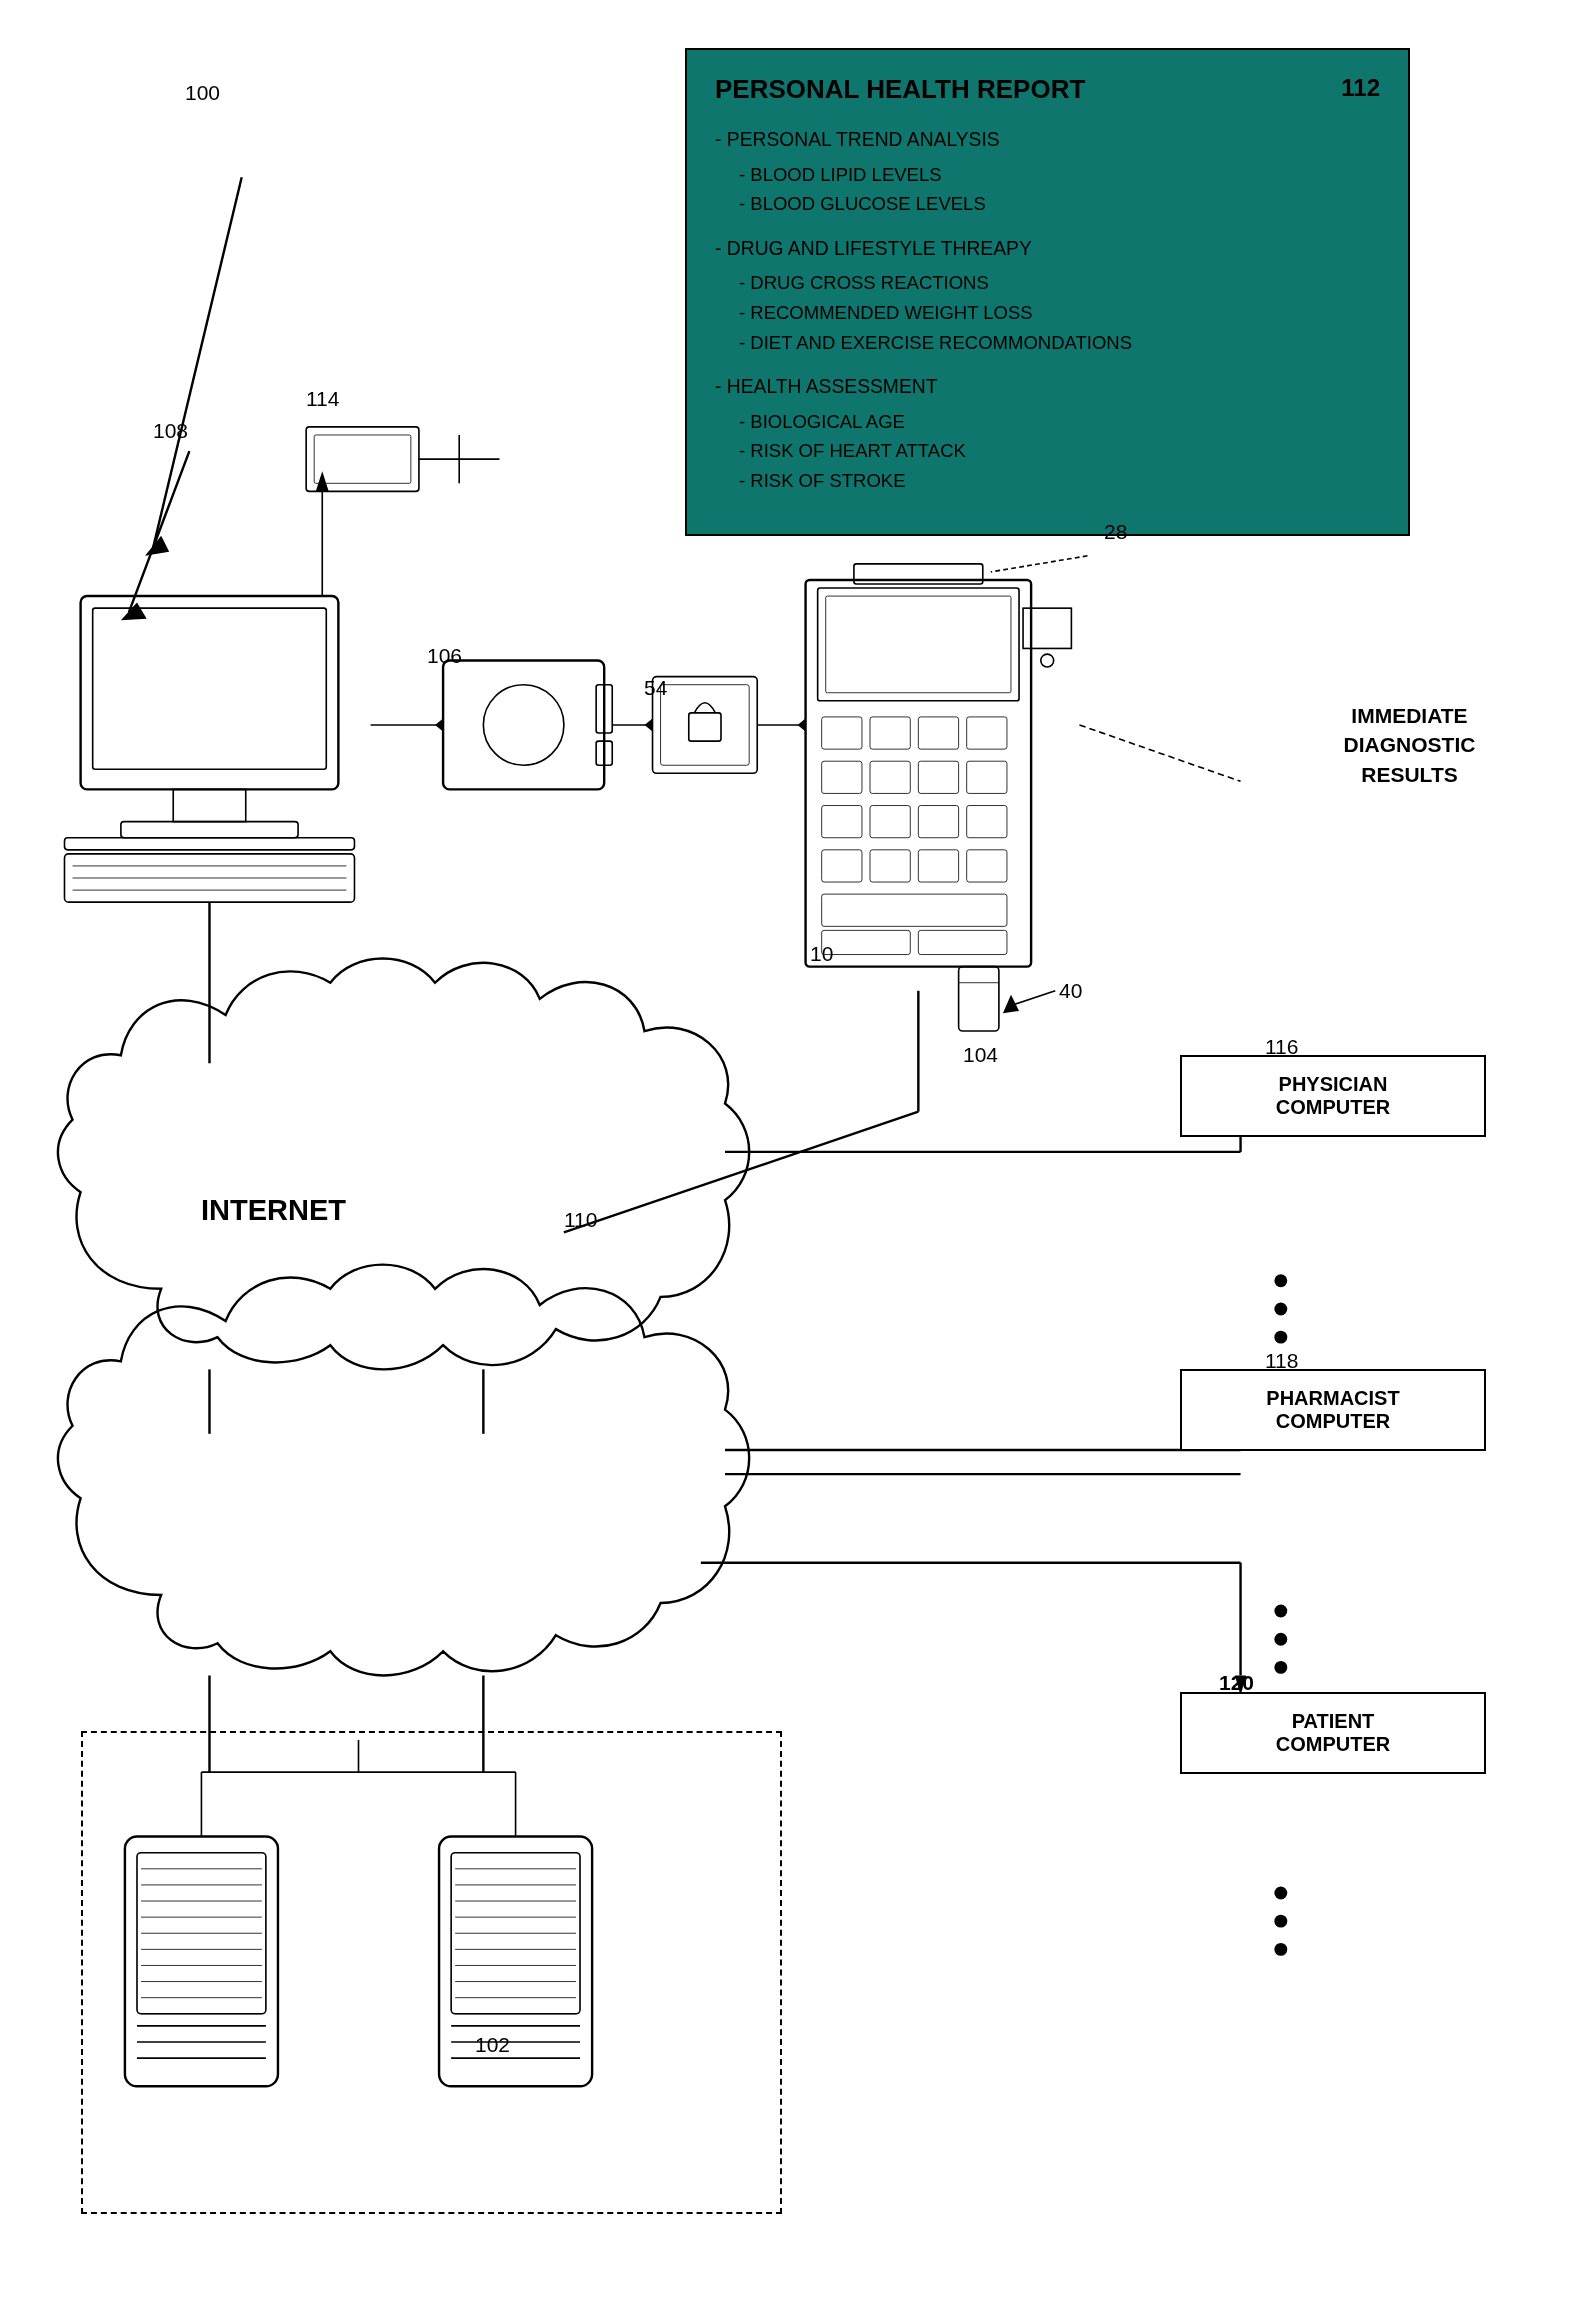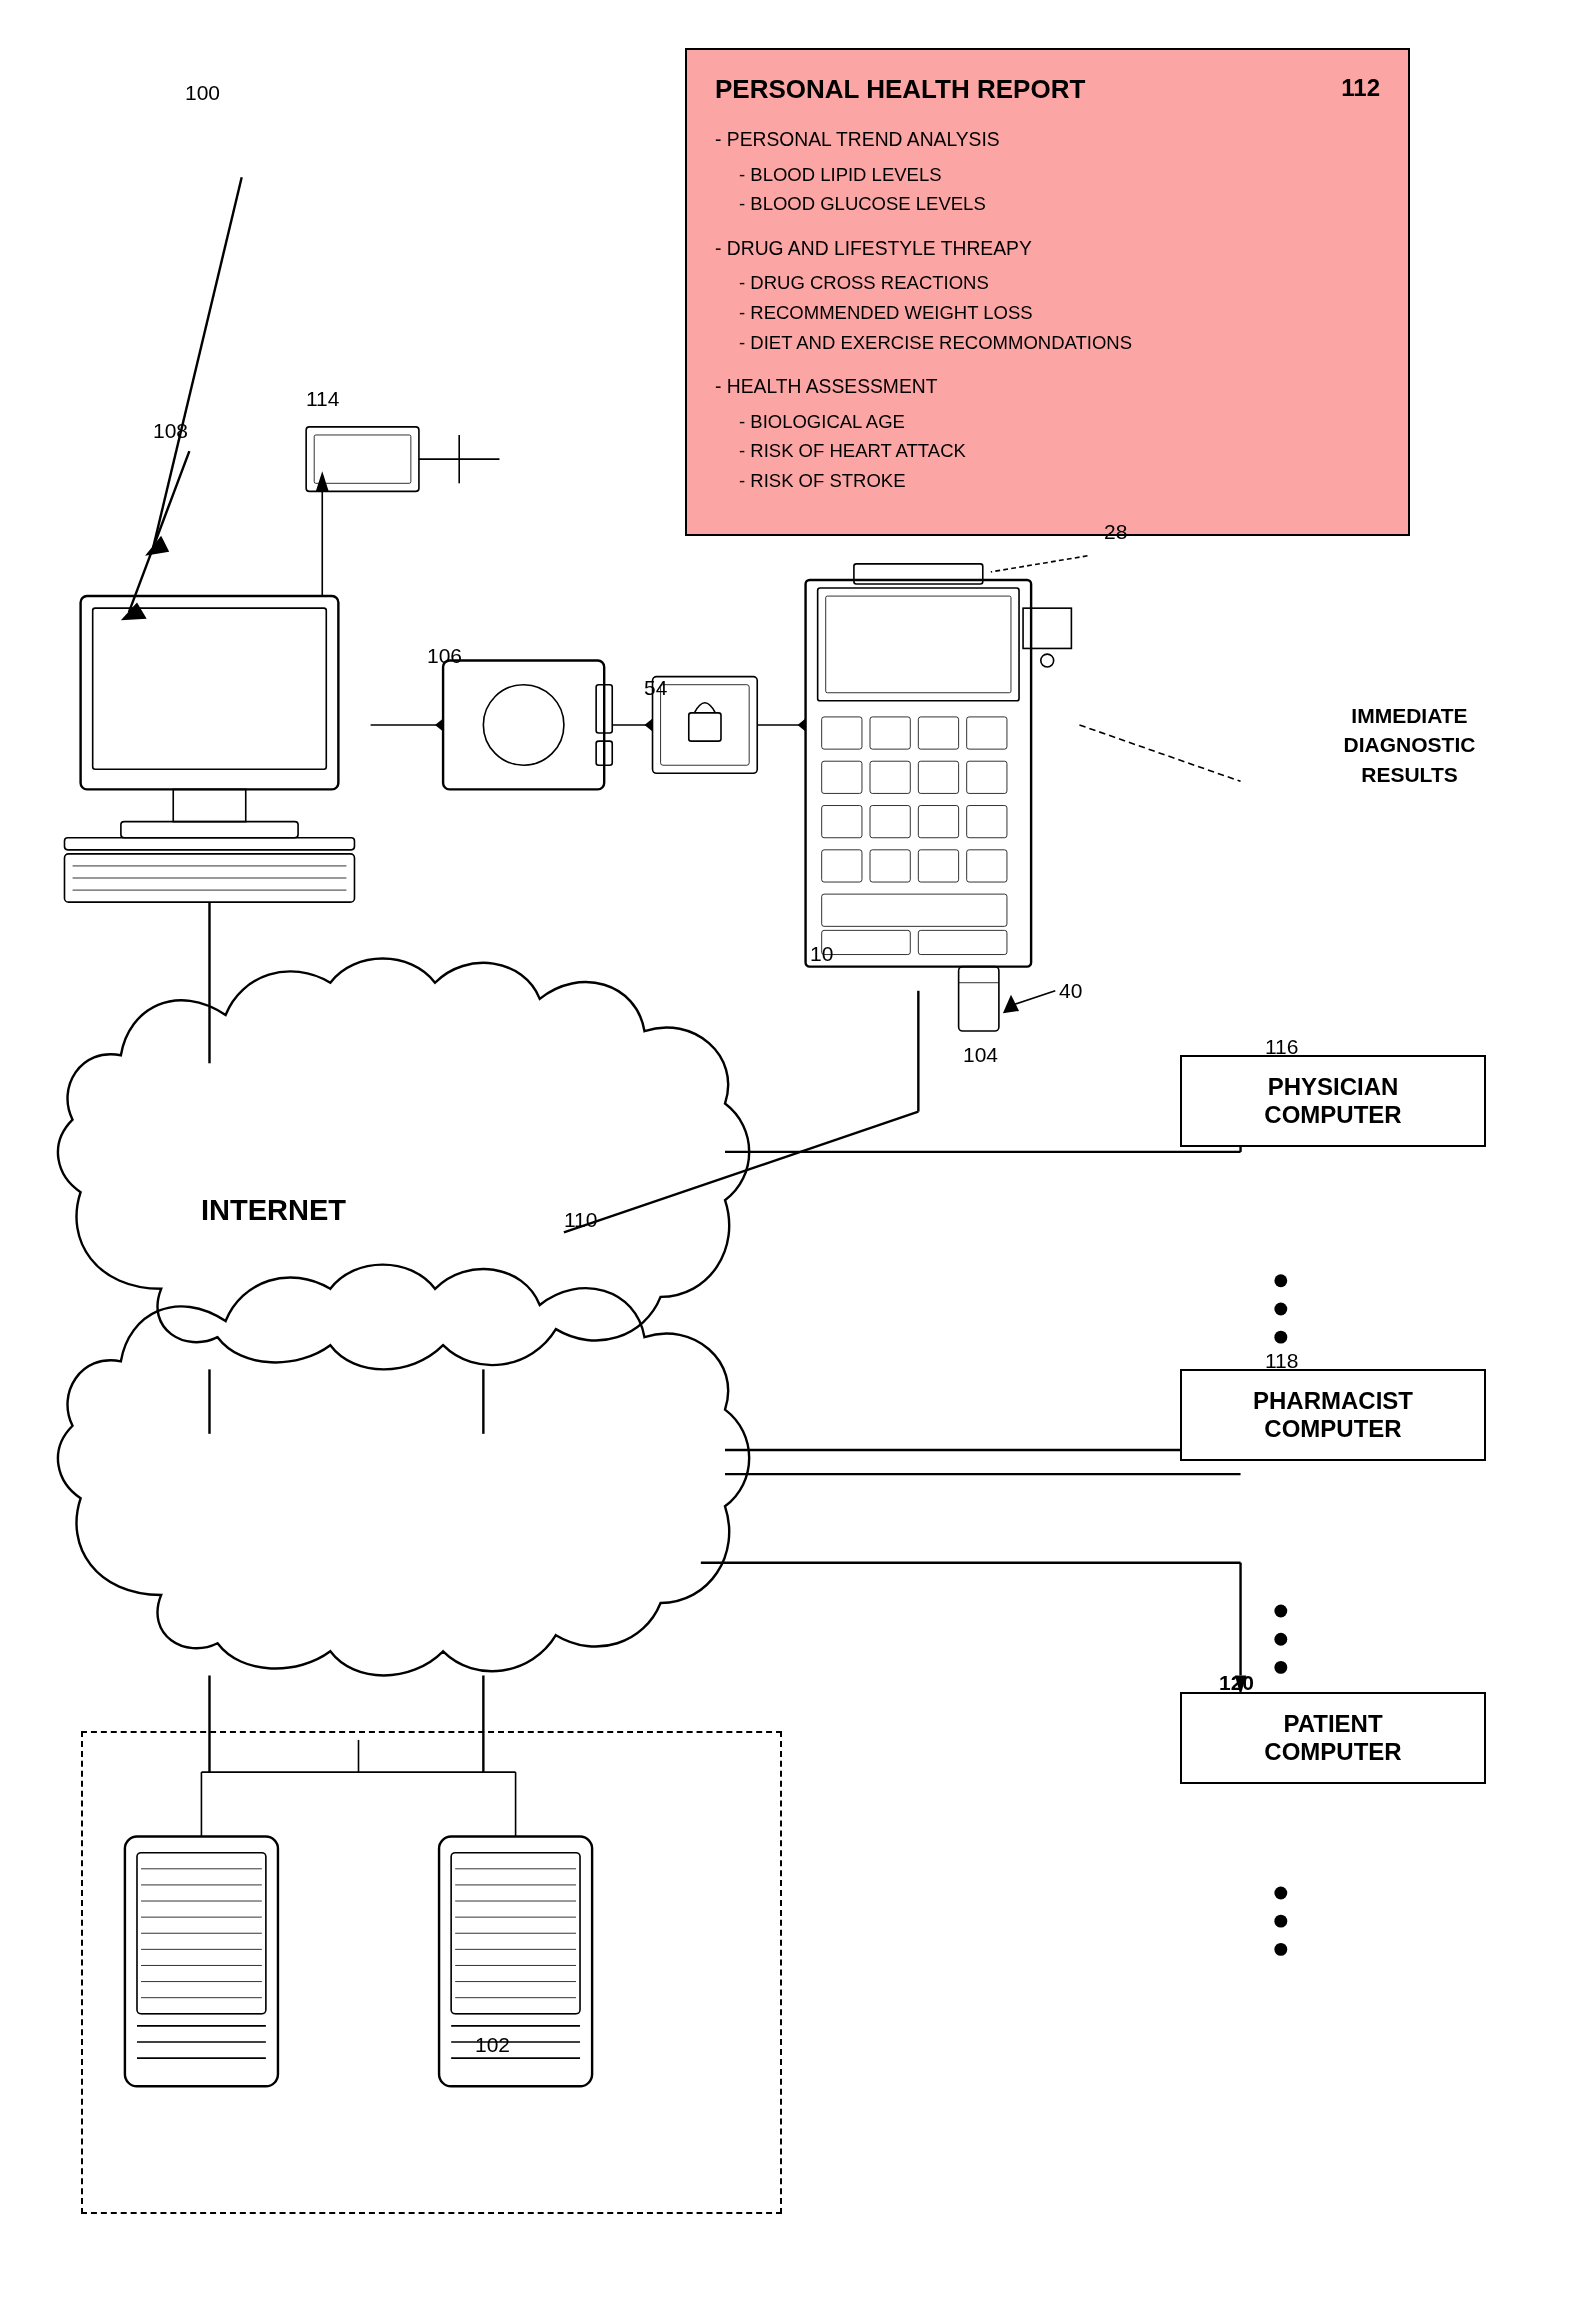--- a/index.html
+++ b/index.html
@@ -22,21 +22,21 @@
     }
 
     
     .health-report-box {
       position: absolute;
       top: 48px;
       left: 685px;
       width: 725px;
       border: 2.4px solid #000;
       padding: 24px 28px;
-      background: #fca5a5;
+      background: #0f766e;
     }
 
     .health-report-title {
       font-size: 26px;
       font-weight: bold;
       margin-bottom: 20px;
       display: flex;
       justify-content: space-between;
       align-items: flex-start;
     }
@@ -73,21 +73,21 @@
     }
 
     
     .computer-box {
       position: absolute;
       right: 105px;
       width: 306px;
       border: 2.4px solid #000;
       text-align: center;
       padding: 16px 8px;
-      font-size: 24px;
+      font-size: 20px;
       font-weight: bold;
       background: #fff;
     }
 
     .physician-box {
       top: 1055px;
     }
 
     .pharmacist-box {
       top: 1369px;

